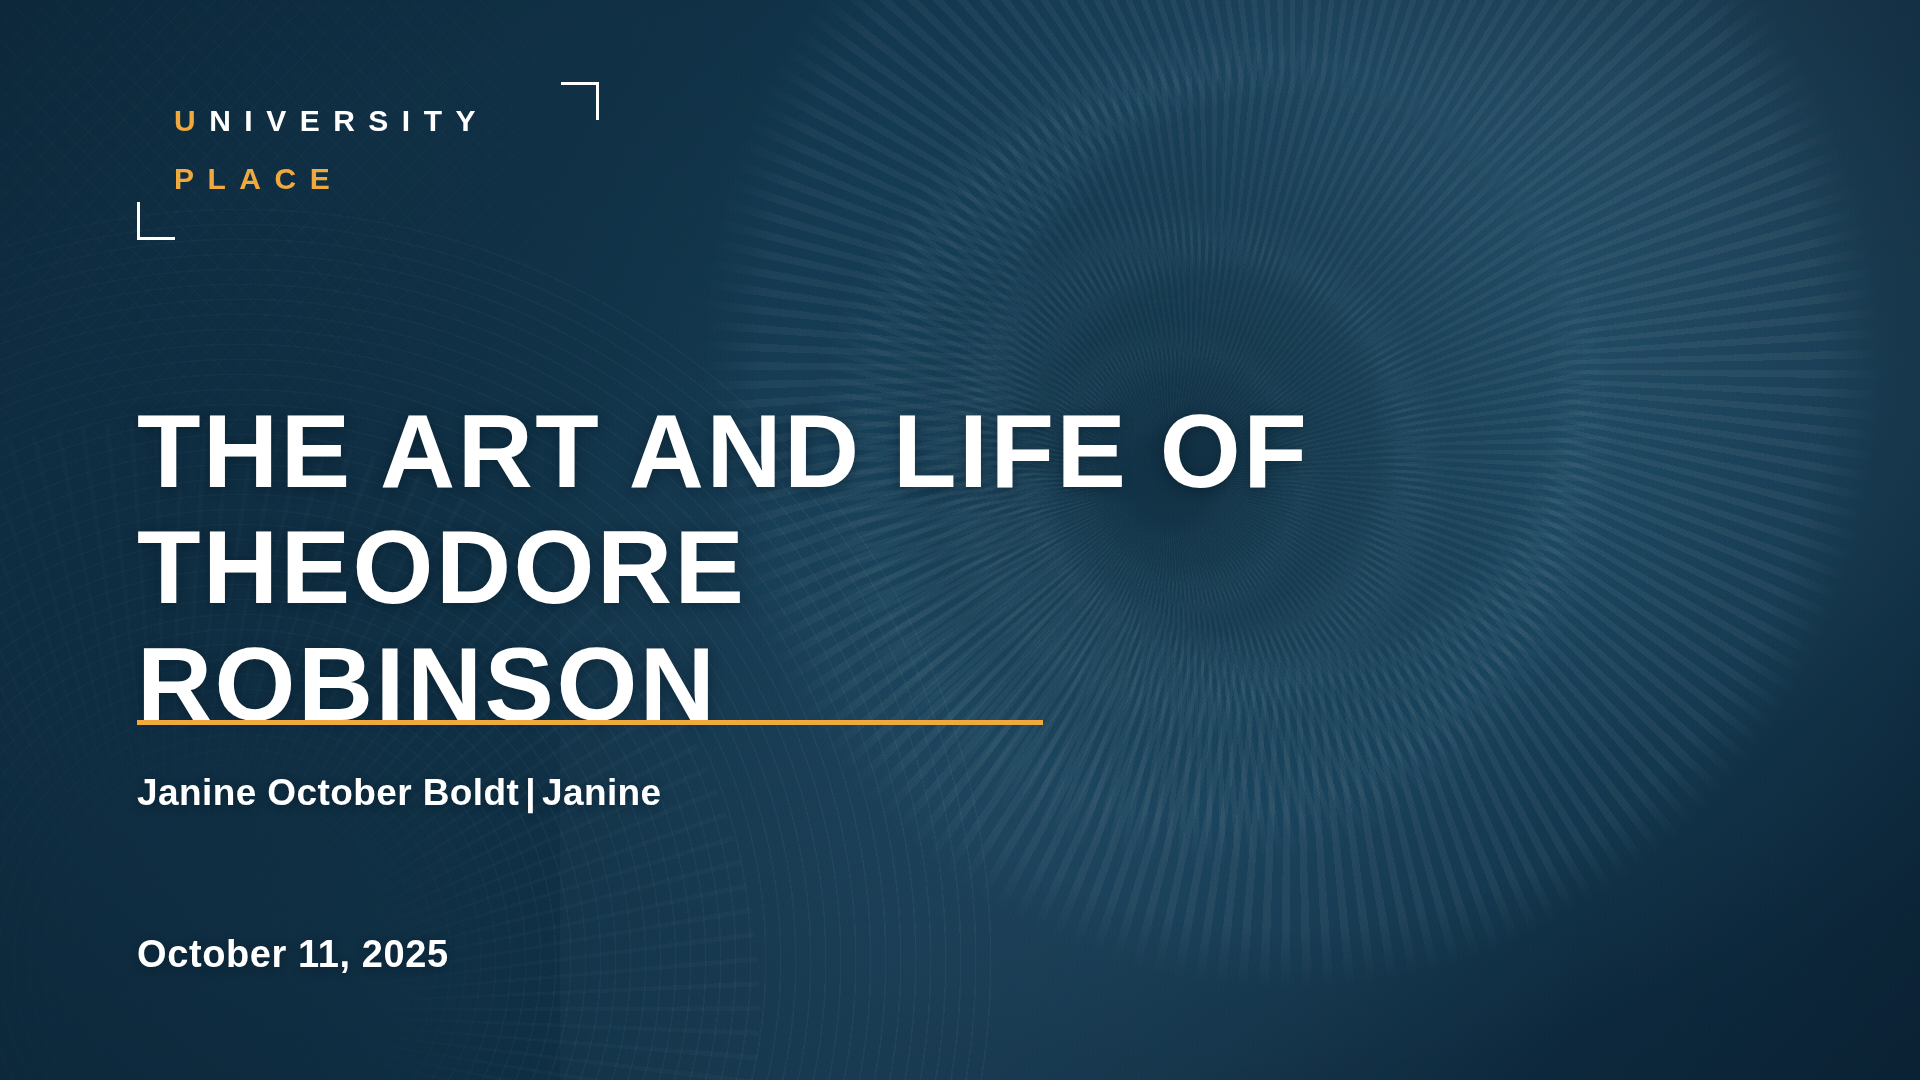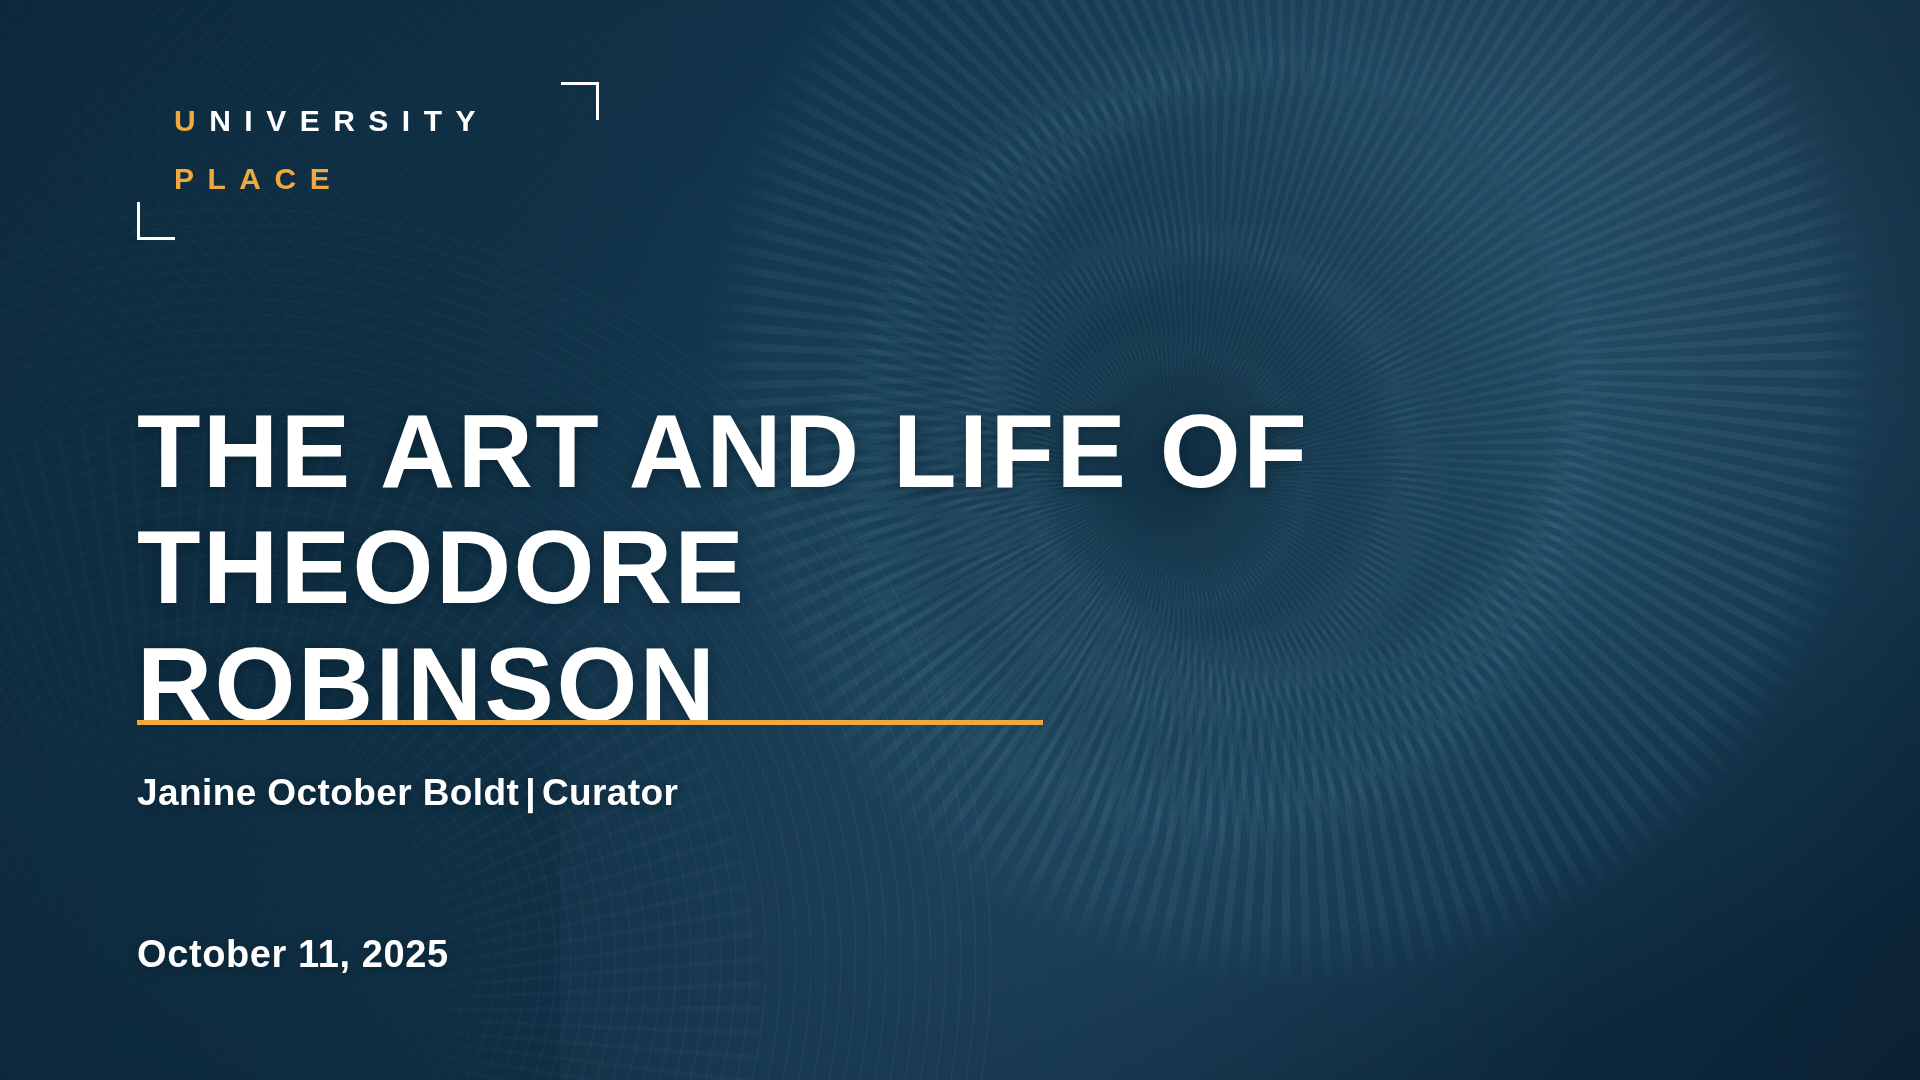--- a/index.html
+++ b/index.html
@@ -230,18 +230,18 @@
   </div>
 
   <h1 class="title">
     <span class="tl">THE ART AND LIFE OF</span>
     <span class="tl">THEODORE ROBINSON</span>
   </h1>
 
   <div class="rule"></div>
 
   <div class="meta">
-    <div class="meta-line"><span>Janine October Boldt</span><span class="meta-sep">|</span><span>Curator</span></div>
+    <div class="meta-line"><span>Janine October Boldt</span><span class="meta-sep">|</span><span>Janine</span></div>
   </div>
 
   <div class="date">October 11, 2025</div>
 
 </div>
 
 </body></html>

